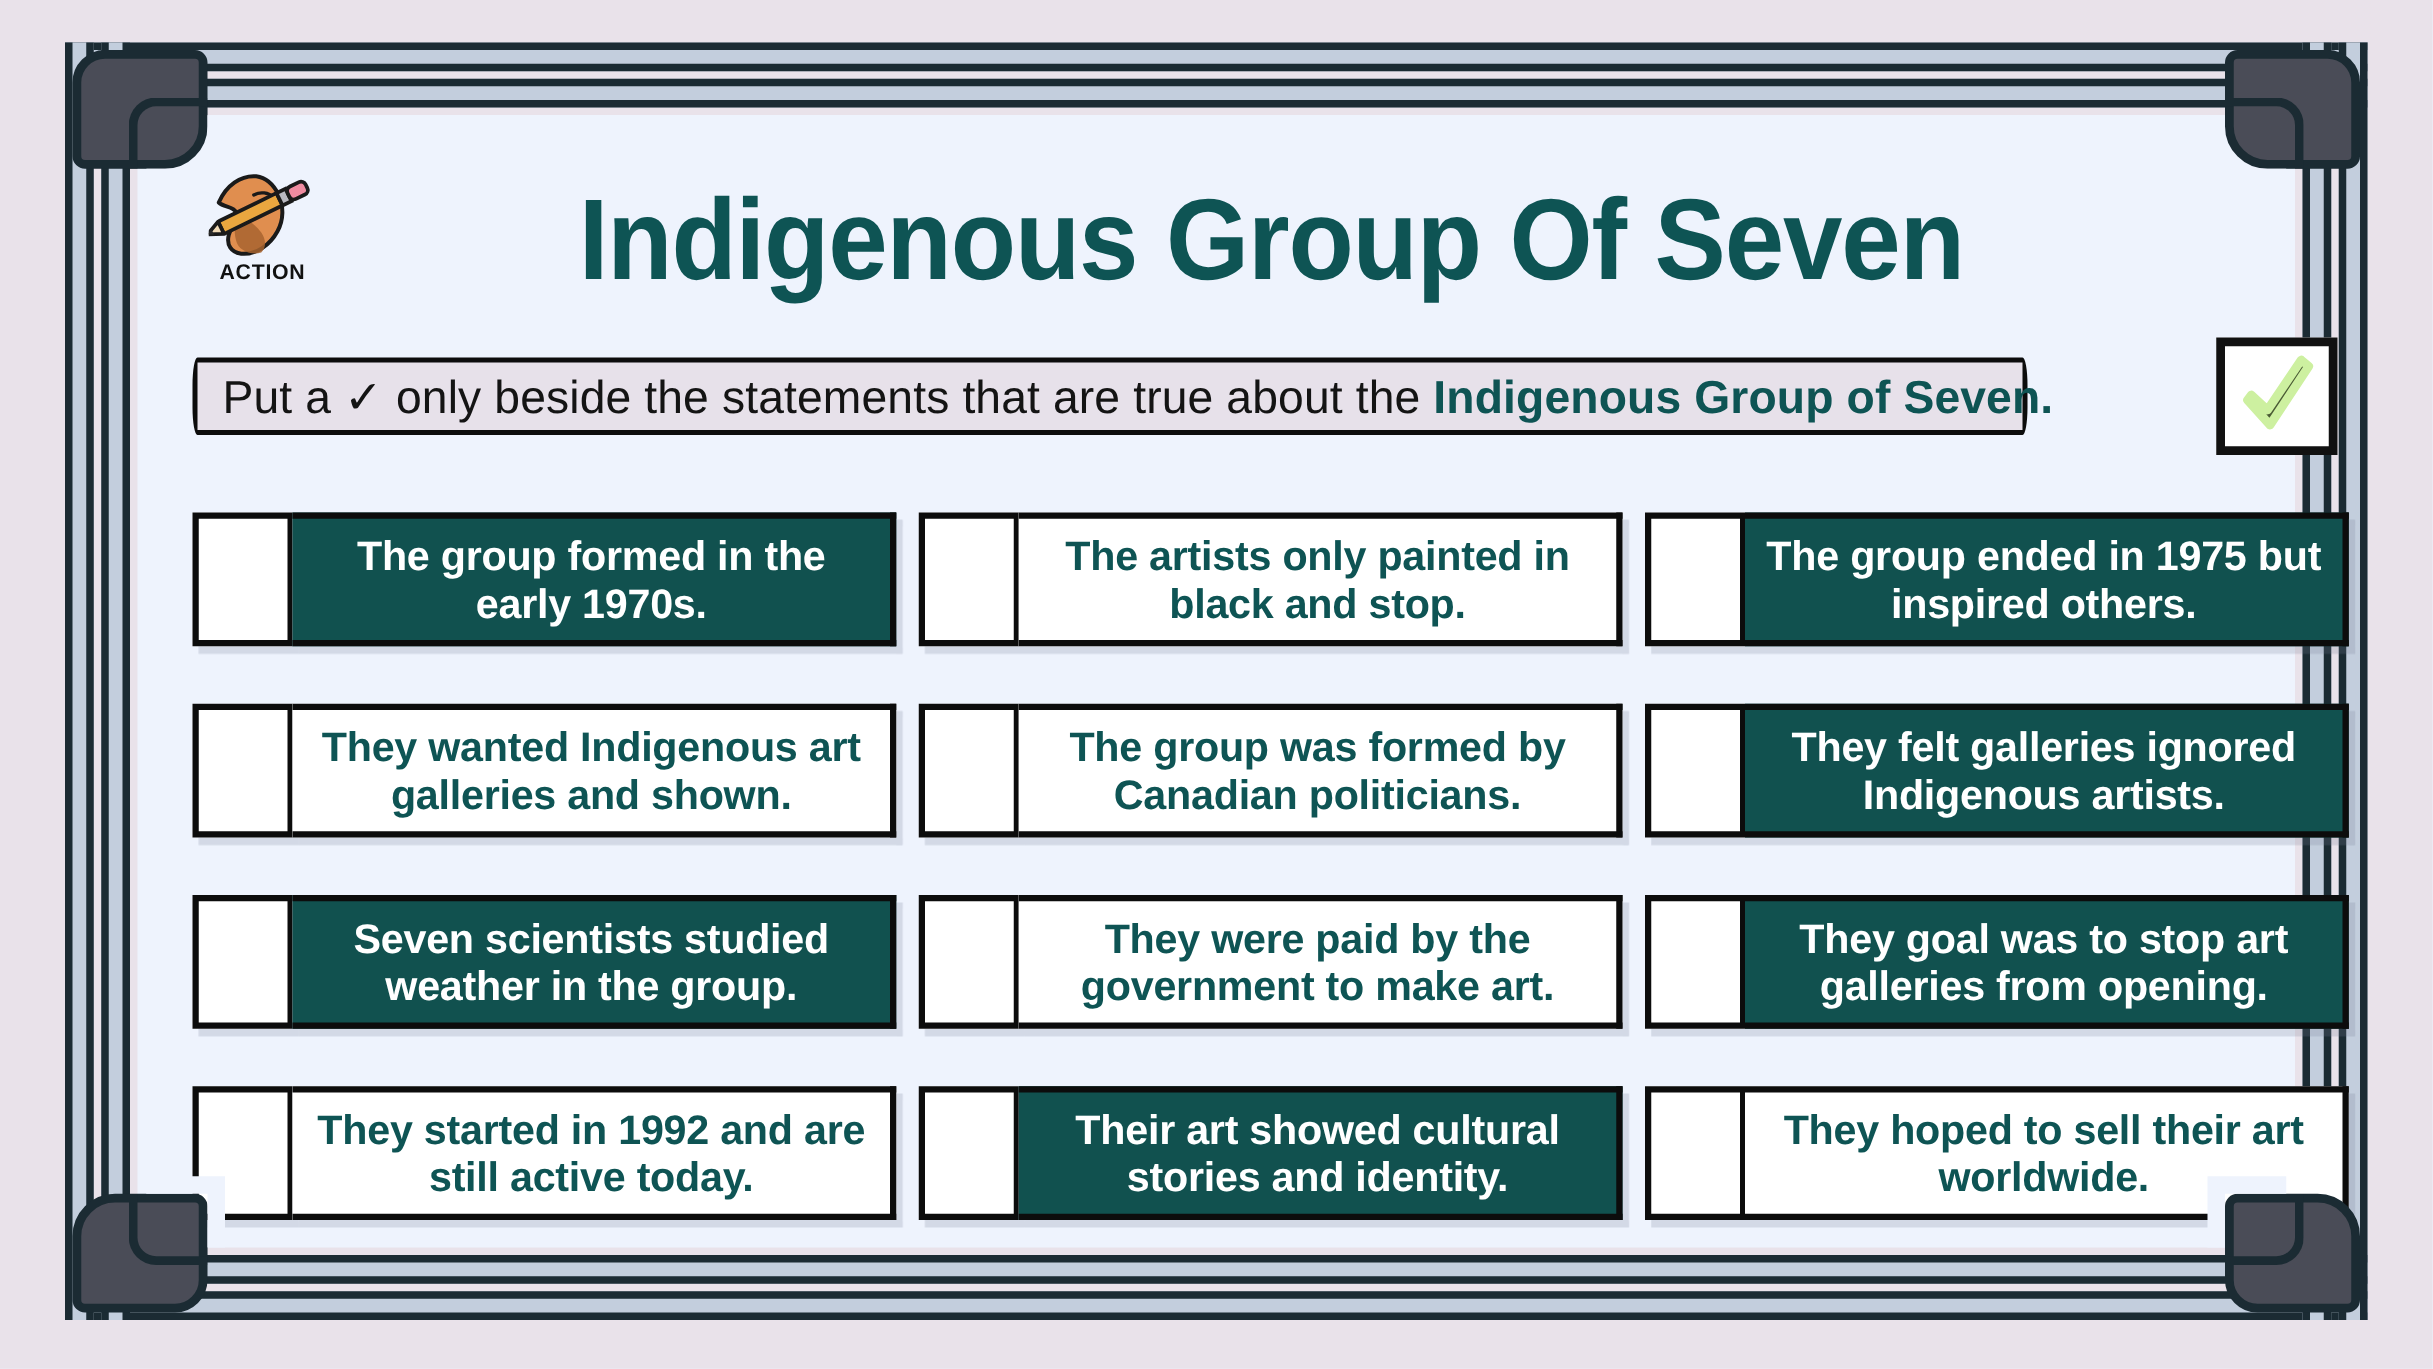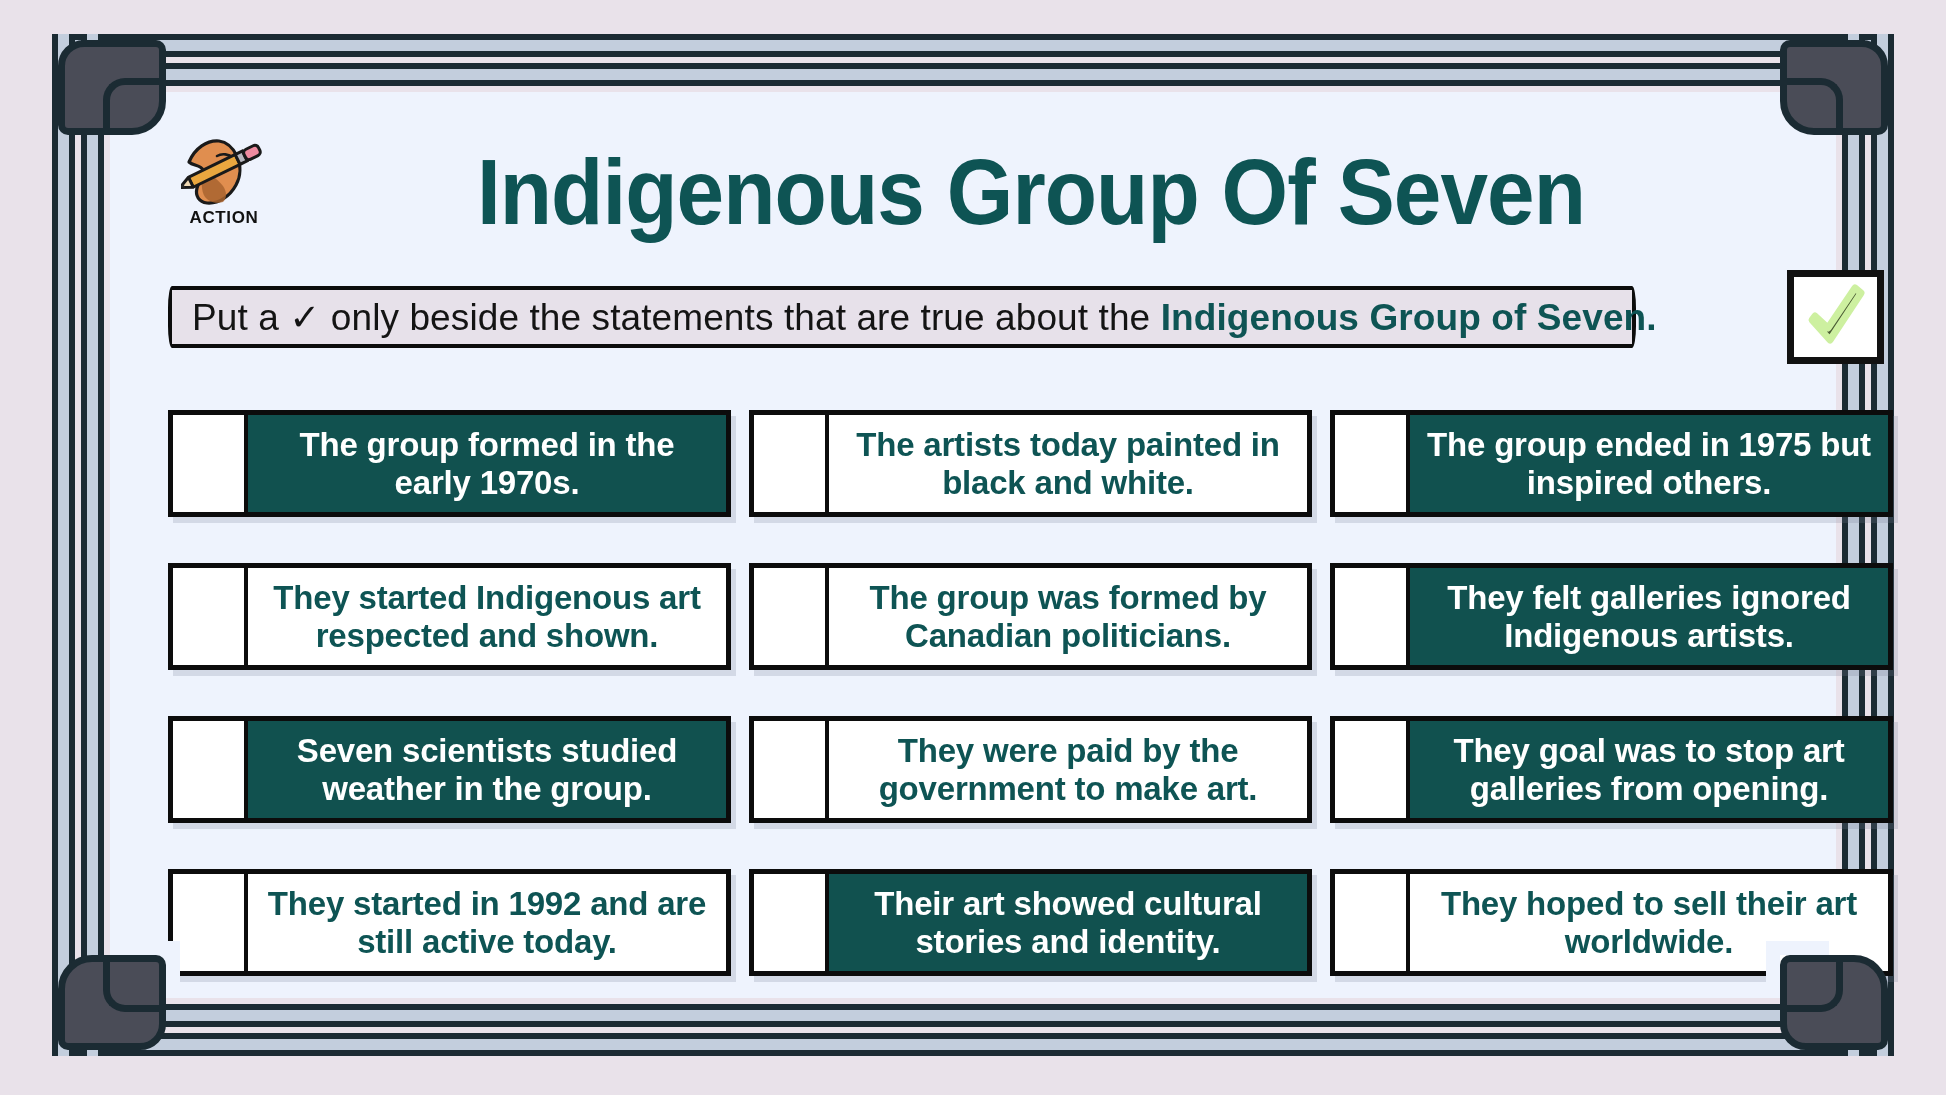--- a/index.html
+++ b/index.html
@@ -76,21 +76,21 @@
     border: 7px solid #1b2b33;
   }
   .corner-tl::after { right: -7px; bottom: -7px; border-radius: 22px 0 0 0; border-right: none; border-bottom: none; background: transparent; box-shadow: 14px 14px 0 0 #eef3fd; }
   .corner-tr::after { left: -7px;  bottom: -7px; border-radius: 0 22px 0 0; border-left: none;  border-bottom: none; background: transparent; box-shadow: -14px 14px 0 0 #eef3fd; }
   .corner-bl::after { right: -7px; top: -7px;    border-radius: 0 0 0 22px; border-right: none; border-top: none;    background: transparent; box-shadow: 14px -14px 0 0 #eef3fd; }
   .corner-br::after { left: -7px;  top: -7px;    border-radius: 0 0 22px 0;  border-left: none;  border-top: none;    background: transparent; box-shadow: -14px -14px 0 0 #eef3fd; }
 
   
   #content {
     position: absolute;
-    left: 116px; top: 92px;
+    left: 102px; top: 92px;
     width: 1726px; height: 906px;
     z-index: 4;
   }
 
   
   #action-badge {
     position: absolute;
     left: 8px; top: 6px;
     width: 96px;
     text-align: center;
@@ -262,29 +262,29 @@
     </div>
 
     <div id="statement-grid">
 
     <div class="statement-row fill-dark">
           <div class="statement-checkbox"></div>
           <div class="statement-text">The group formed in the early 1970s.</div>
         </div>
         <div class="statement-row fill-light">
           <div class="statement-checkbox"></div>
-          <div class="statement-text">The artists today painted in black and white.</div>
+          <div class="statement-text">The artists only painted in black and stop.</div>
         </div>
         <div class="statement-row fill-dark">
           <div class="statement-checkbox"></div>
           <div class="statement-text">The group ended in 1975 but inspired others.</div>
         </div>
         <div class="statement-row fill-light">
           <div class="statement-checkbox"></div>
-          <div class="statement-text">They started Indigenous art respected and shown.</div>
+          <div class="statement-text">They wanted Indigenous art galleries and shown.</div>
         </div>
         <div class="statement-row fill-light">
           <div class="statement-checkbox"></div>
           <div class="statement-text">The group was formed by Canadian politicians.</div>
         </div>
         <div class="statement-row fill-dark">
           <div class="statement-checkbox"></div>
           <div class="statement-text">They felt galleries ignored Indigenous artists.</div>
         </div>
         <div class="statement-row fill-dark">

